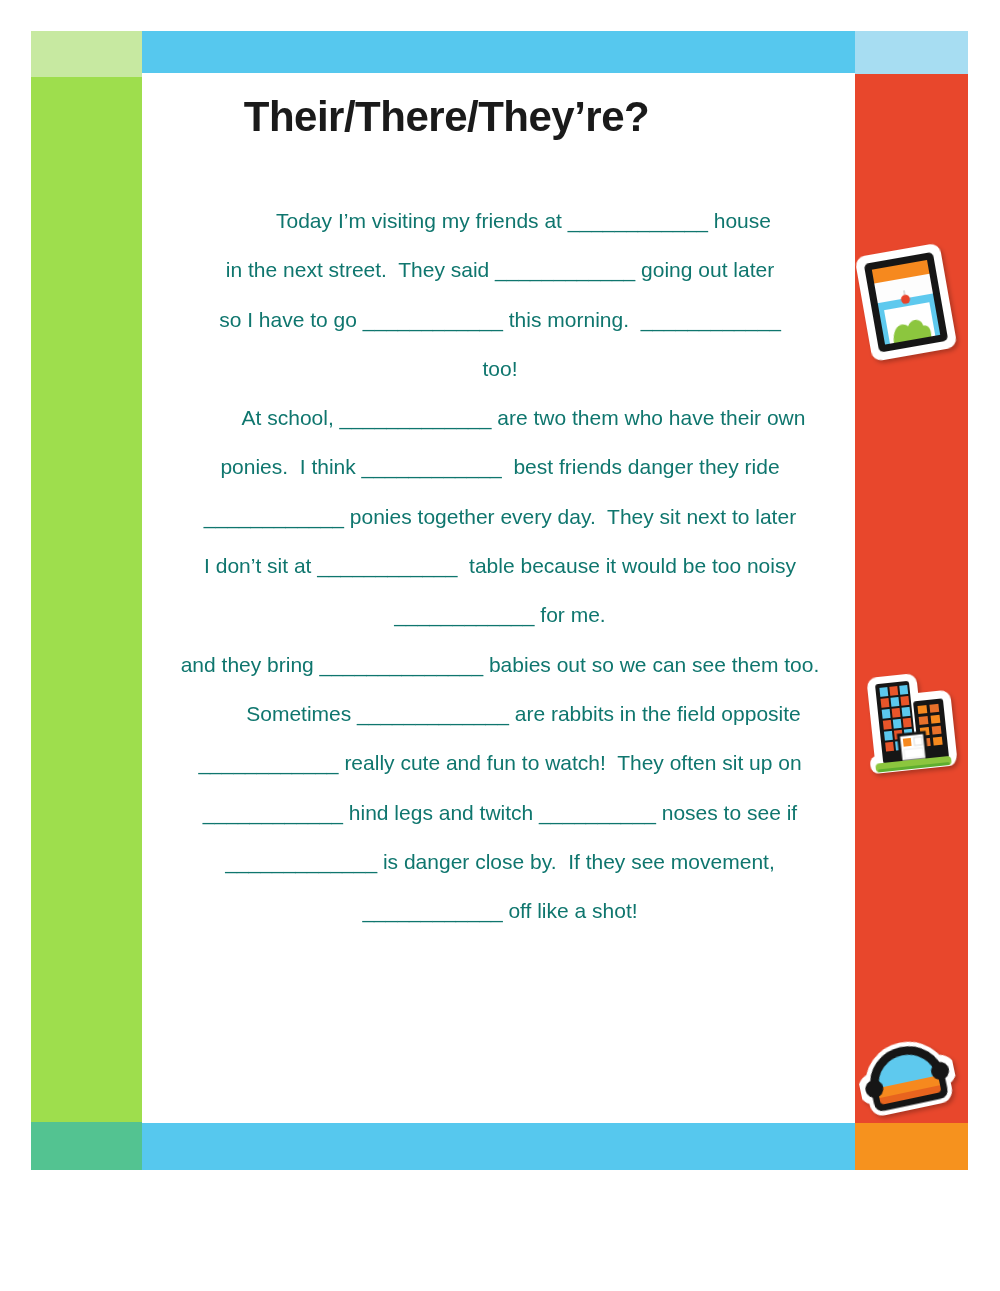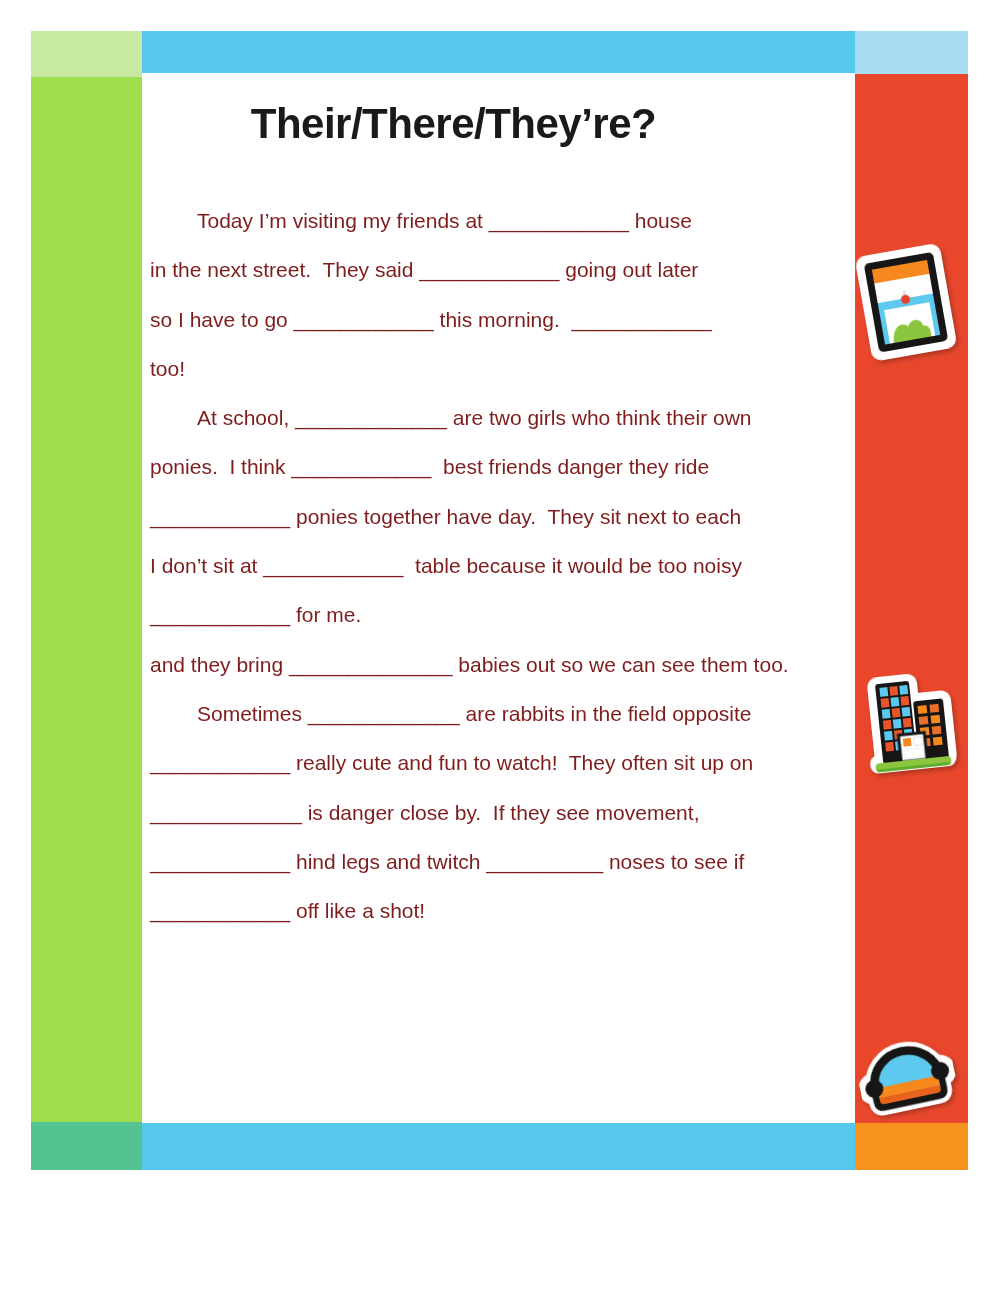--- a/index.html
+++ b/index.html
@@ -11,26 +11,26 @@
   .corner.tl{left:31px;top:31px;width:111px;height:46px;background:#c7e9a1;}
   .bar.top{left:142px;top:31px;width:713px;height:42px;background:#56c8ee;}
   .corner.tr{left:855px;top:31px;width:113px;height:43px;background:#a7ddf2;}
   .strip.left{left:31px;top:77px;width:111px;height:1045px;background:#9ede4d;}
   .strip.right{left:855px;top:74px;width:113px;height:1049px;background:#e8472c;}
   .corner.bl{left:31px;top:1122px;width:111px;height:48px;background:#53c391;}
   .bar.bottom{left:142px;top:1123px;width:713px;height:47px;background:#56c8ee;}
   .corner.br{left:855px;top:1123px;width:113px;height:47px;background:#f6921e;}
 
   .title{
-    position:absolute;left:142px;top:84px;width:591px;margin:16px;
+    position:absolute;left:142px;top:84px;width:591px;margin:9px;
     text-align:center;font-size:42px;font-weight:700;letter-spacing:-0.5px;color:#1a1a1a;
   }
   .lines{
     position:absolute;left:150px;top:196px;width:700px;
-    font-size:21px;color:#7f1d1d;
+    font-size:21px;color:#0f766e;text-align:center;
   }
   .line{height:49.3px;line-height:49.3px;white-space:pre;}
   .line.indent{padding-left:47px;}
 
   .sticker{position:absolute;filter:drop-shadow(2px 3px 2px rgba(0,0,0,0.25));}
   .sticker.window{left:860px;top:246px;transform:rotate(-10deg);}
   .sticker.buildings{left:863px;top:672px;transform:rotate(-6deg);}
   .sticker.sofa{left:858px;top:1034px;transform:rotate(-12deg);}
 </style>
 </head>
@@ -47,30 +47,30 @@
   <div class="bar bottom"></div>
   <div class="corner br"></div>
 
   <h1 class="title">Their/There/They’re?</h1>
 
   <div class="lines" id="lines">
       <div class="line indent">Today I’m visiting my friends at ____________ house</div>
       <div class="line">in the next street.  They said ____________ going out later</div>
       <div class="line">so I have to go ____________ this morning.  ____________</div>
       <div class="line">too!</div>
-      <div class="line indent">At school, _____________ are two girls who think their own</div>
+      <div class="line indent">At school, _____________ are two them who have their own</div>
       <div class="line">ponies.  I think ____________  best friends danger they ride</div>
-      <div class="line">____________ ponies together have day.  They sit next to each</div>
+      <div class="line">____________ ponies together every day.  They sit next to later</div>
       <div class="line">I don’t sit at ____________  table because it would be too noisy</div>
       <div class="line">____________ for me.</div>
       <div class="line">and they bring ______________ babies out so we can see them too.</div>
       <div class="line indent">Sometimes _____________ are rabbits in the field opposite</div>
       <div class="line">____________ really cute and fun to watch!  They often sit up on</div>
+      <div class="line">____________ hind legs and twitch __________ noses to see if</div>
       <div class="line">_____________ is danger close by.  If they see movement,</div>
-      <div class="line">____________ hind legs and twitch __________ noses to see if</div>
       <div class="line">____________ off like a shot!</div>
     </div>
 
   <svg class="sticker window" width="95" height="112" viewBox="0 0 95 112">
     <rect x="3" y="3" width="86" height="106" rx="10" fill="#ffffff"></rect>
     <rect x="11" y="11" width="70" height="90" rx="5" fill="#161616"></rect>
     <rect x="18" y="18" width="56" height="76" fill="#5ec9ee"></rect>
     <rect x="18" y="18" width="56" height="14" fill="#f6891e"></rect>
     <rect x="18" y="32" width="56" height="20" fill="#fdfdfd"></rect>
     <line x1="46" y1="44" x2="46" y2="51" stroke="#cfcfcf" stroke-width="1.5"></line>

